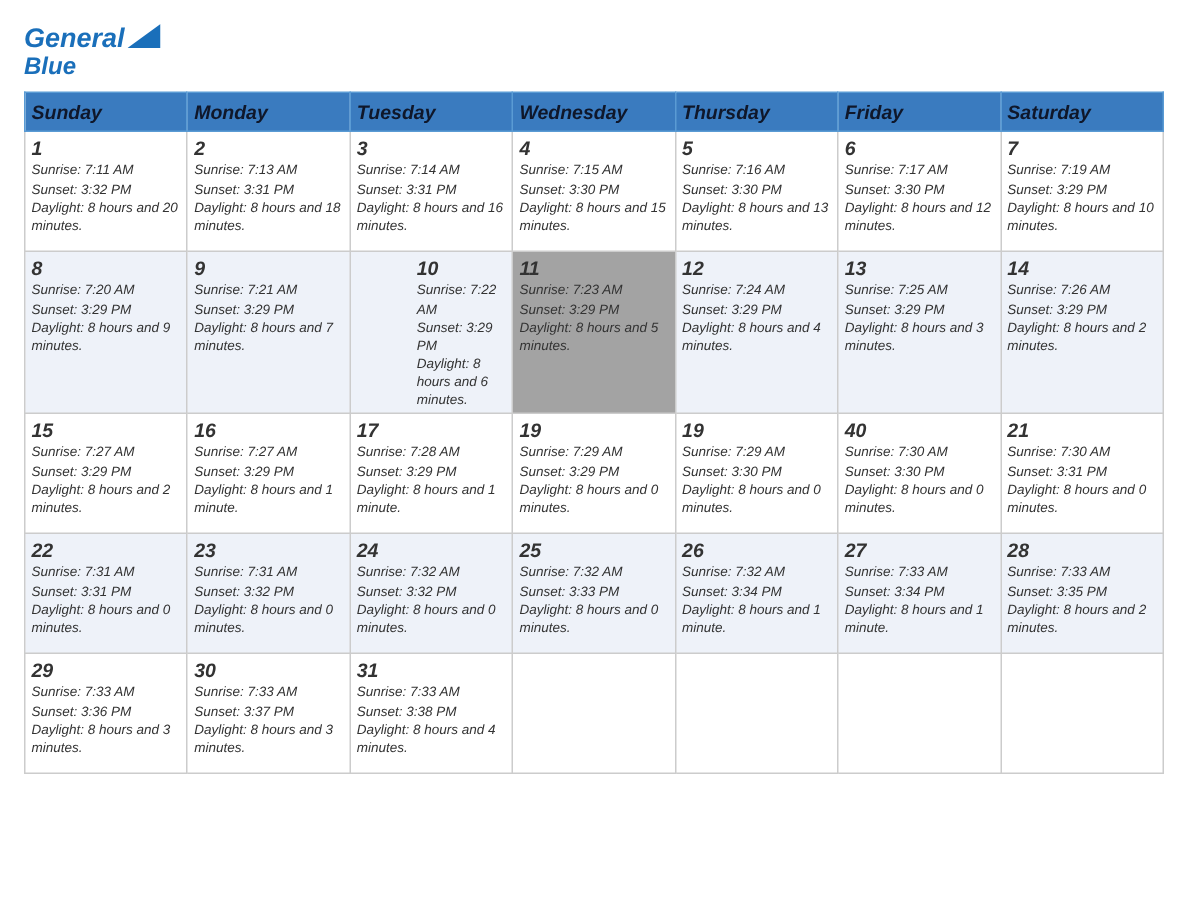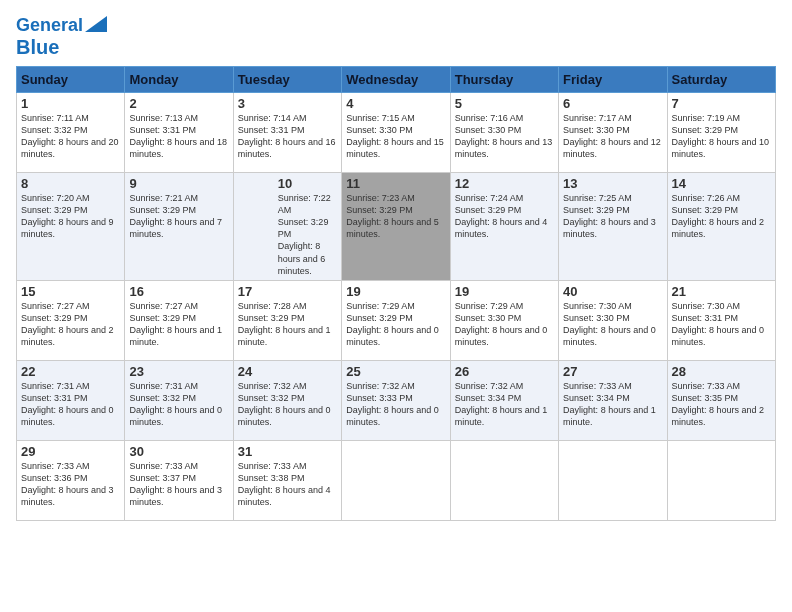--- a/index.html
+++ b/index.html
@@ -9,20 +9,21 @@
       width: 792px;
       height: 612px;
       overflow: hidden;
     }
     .page {
       width: 792px;
       height: 504px;
       padding: 16px 16px 10px 16px;
       display: flex;
       flex-direction: column;
+      font-style: italic;
     }
     .header {
       display: flex;
       justify-content: space-between;
       align-items: flex-start;
       margin-bottom: 8px;
     }
     .logo {
       display: flex;
       flex-direction: column;
@@ -105,21 +106,21 @@
   <div class="header">
     <div class="logo">
       <div style="display:flex;align-items:center;">
         <span class="logo-text">
           <span>General</span>
         </span>
         <svg width="22" height="16" viewBox="0 0 22 16" style="margin-left:2px;margin-top:-4px;">
           <polygon points="0,16 22,0 22,16" fill="#1a6fba"></polygon>
         </svg>
       </div>
-      <span class="logo-text" style="color:#1a6fba;font-size:20px;font-weight:bold;">Blue</span>
+      <span class="logo-text" style="color:#1a6fba;font-size:16px;font-weight:bold;">Blue</span>
     </div>
     <div class="title-block">
       <div class="month-title"></div>
       <div class="subtitle"></div>
     </div>
   </div>
 
   <table class="calendar">
     <thead>
       <tr>

